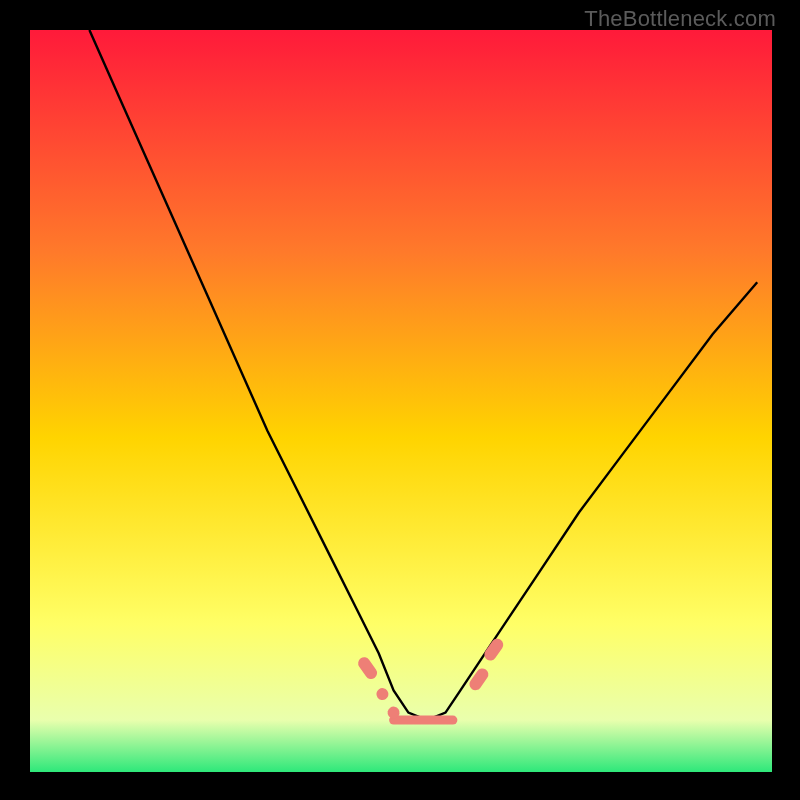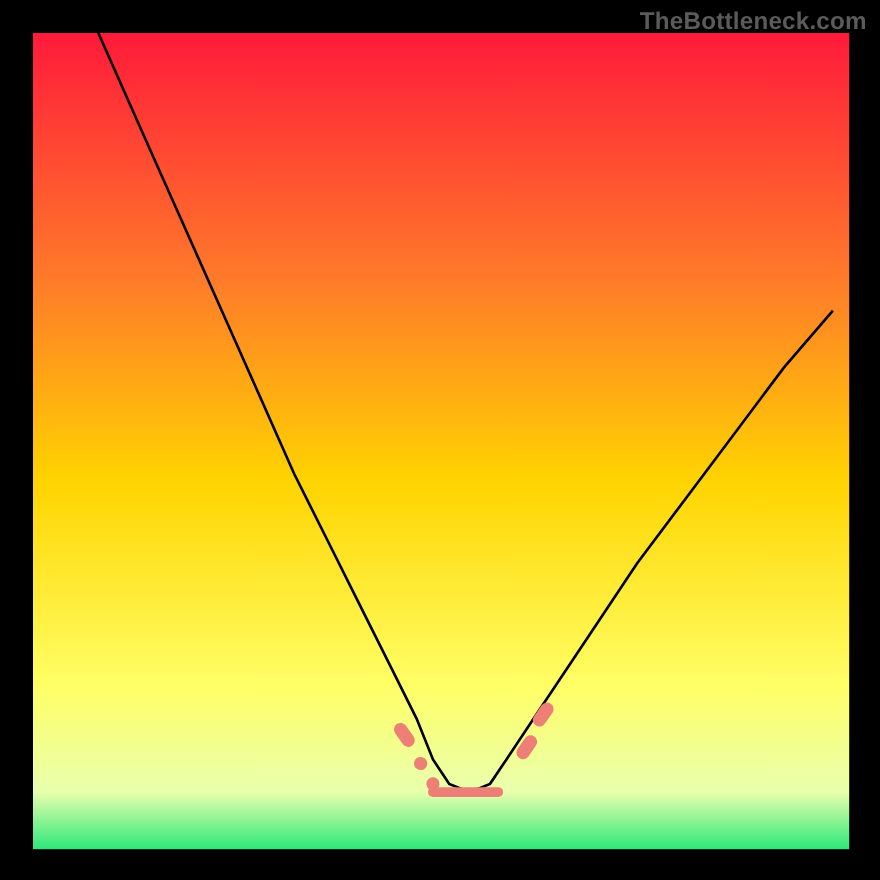--- a/index.html
+++ b/index.html
@@ -13,24 +13,24 @@
   }
   .stage {
     position: relative;
     width: 800px;
     height: 800px;
     background: #000;
   }
   .watermark {
     position: absolute;
     top: 6px;
-    right: 12px;
+    right: 24px;
     color: #5b5b5b;
     font-size: 22px;
-    font-weight: 700;
+    font-weight: 400;
     letter-spacing: 0.2px;
     z-index: 20;
     user-select: none;
   }
   svg.plot {
     position: absolute;
     left: 0;
     top: 0;
   }
 </style>

